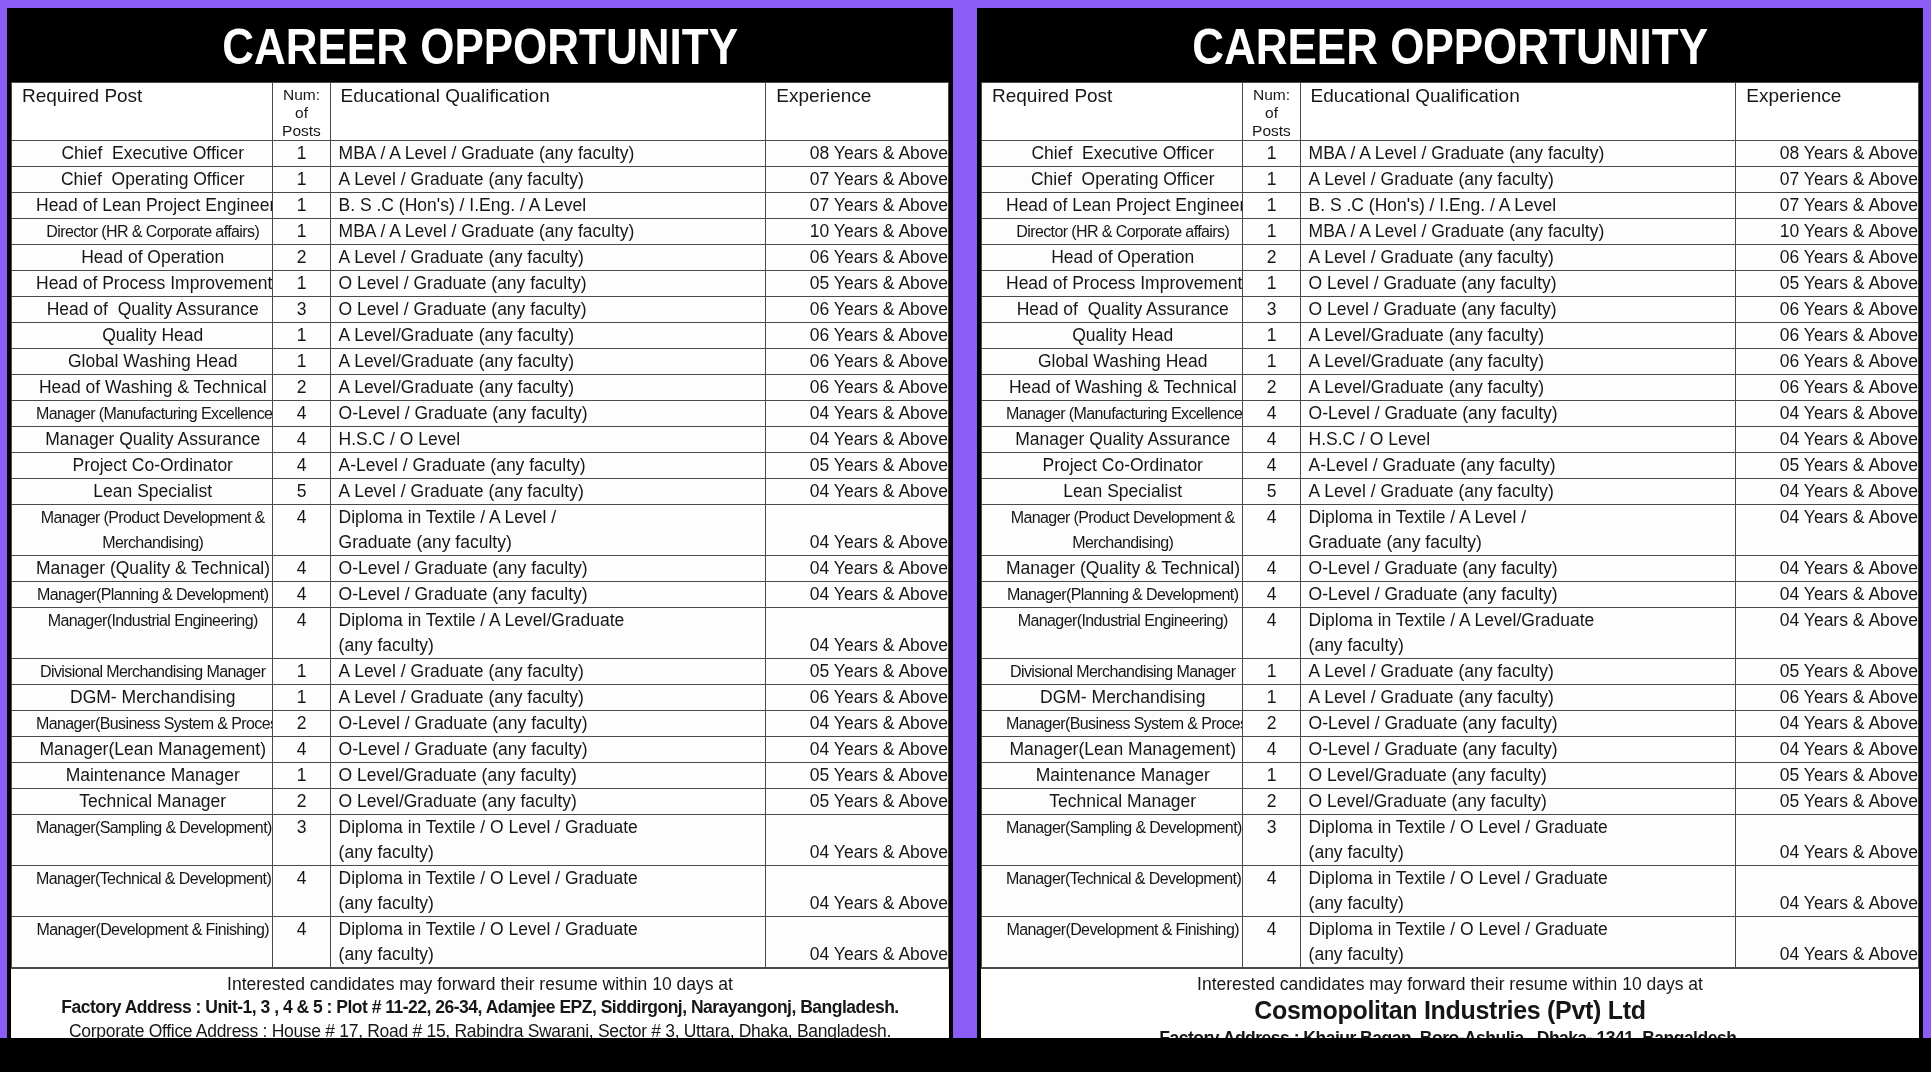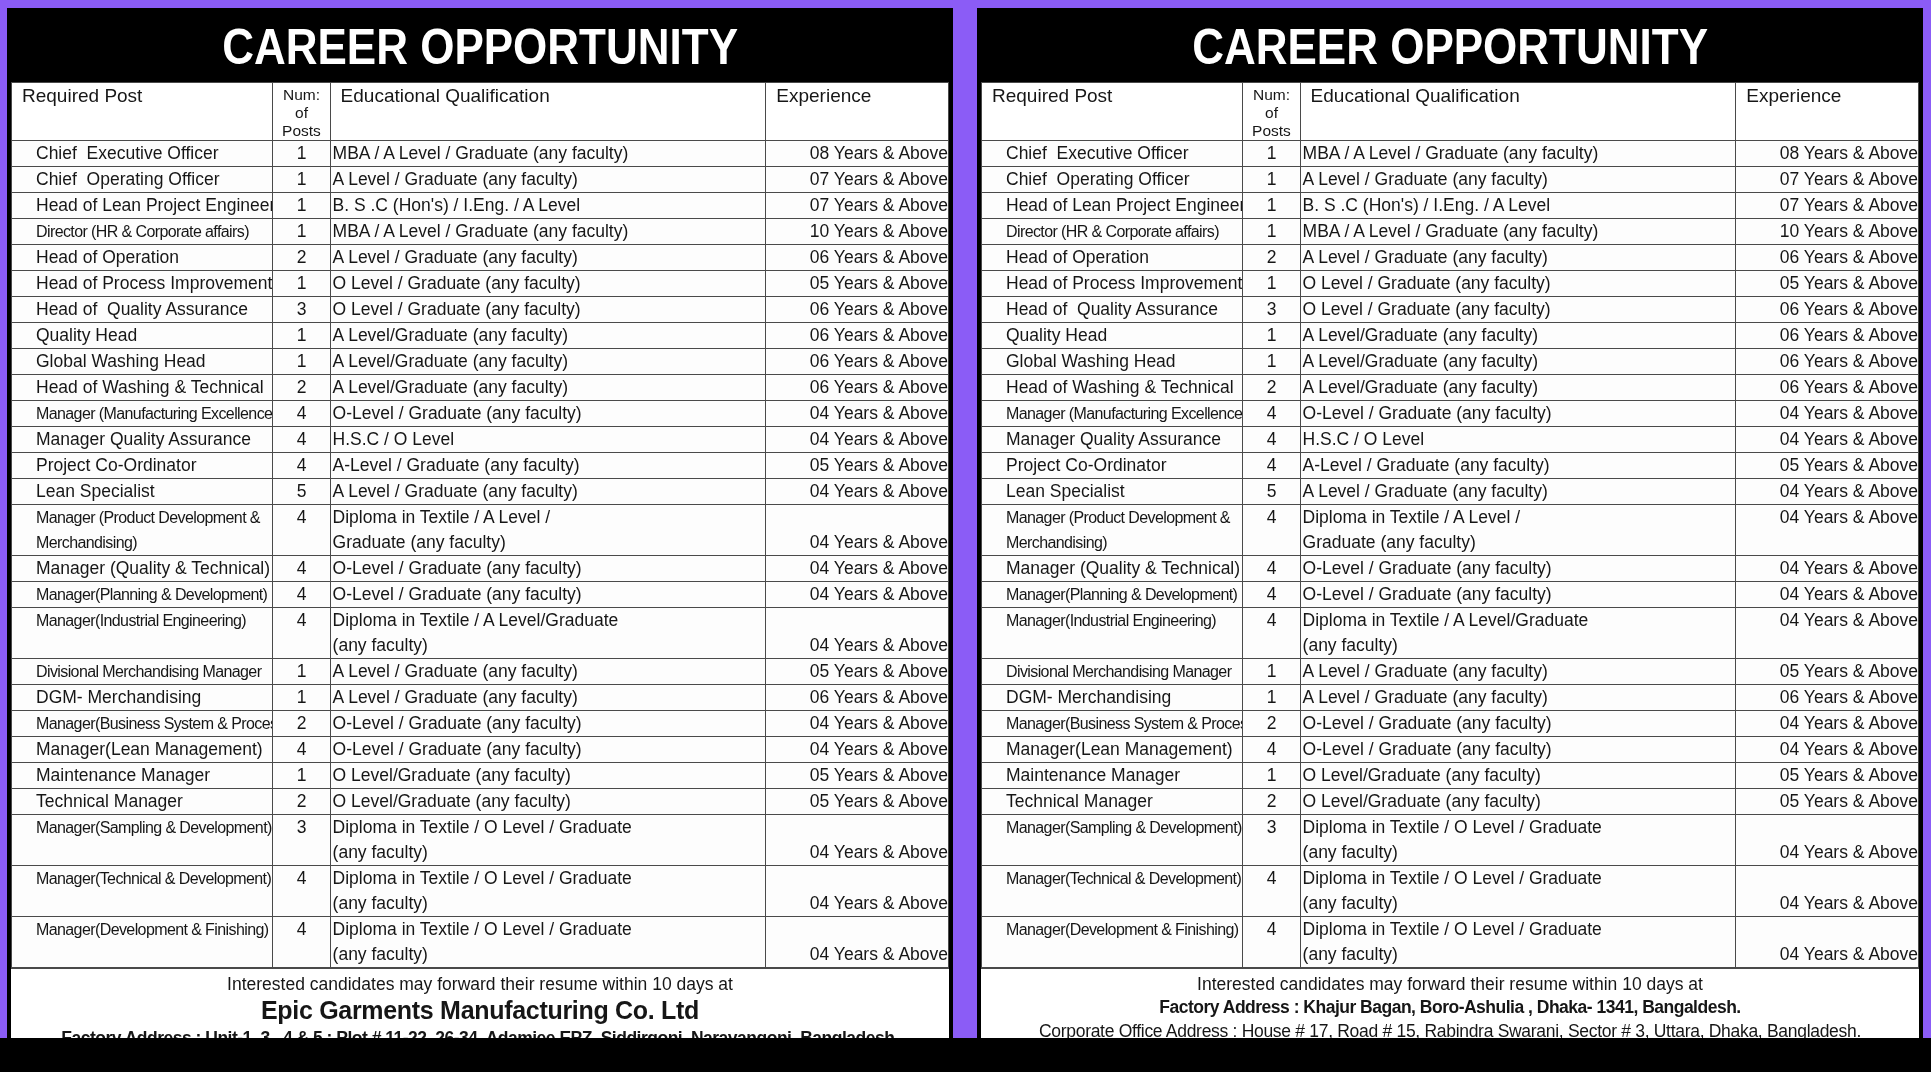--- a/index.html
+++ b/index.html
@@ -59,24 +59,24 @@
     line-height: 25px;
     vertical-align: top;
     padding: 0;
     background: #fdfdfd;
   }
   td .line { line-height: 25px; white-space: pre; overflow: hidden; }
   .c-post  { width: 27.9%; }
   .c-num   { width: 6.1%; }
   .c-qual  { width: 46.5%; }
   .c-exp   { width: 19.5%; }
-  td.c-post { padding-left: 24px; padding-right: 3px; white-space: pre; overflow: hidden; }
+  td.c-post { padding-left: 24px; padding-right: 3px; white-space: pre; overflow: hidden; text-align: center; }
   td.c-post.condensed { font-size: 16px; letter-spacing: -0.6px; }
   td.c-num  { text-align: center; }
-  td.c-qual { padding-left: 2px; padding-right: 2px; white-space: nowrap; overflow: hidden; }
+  td.c-qual { padding-left: 8px; padding-right: 2px; white-space: nowrap; overflow: hidden; }
   td.c-exp  { padding-left: 8px; white-space: nowrap; overflow: hidden; text-align: right; }
   td.v-bottom { vertical-align: bottom; }
   td.v-top { vertical-align: top; }
   .footer {
     border-top: 1px solid var(--grid, #4a4a4a);
     text-align: center;
     padding: 4px 4px 7px;
     overflow: hidden;
   }
   .f-line1 { font-size: 17.5px; line-height: 22px; }
@@ -319,21 +319,20 @@
     <td class="c-qual">
                 <div class="line">Diploma in Textile / O Level / Graduate</div>
                 <div class="line">(any faculty)</div>
               </td>
     <td class="c-exp v-bottom">04 Years &amp; Above</td>
   </tr>
 </tbody>
       </table>
       <div class="footer">
         <div class="f-line1">Interested candidates may forward their resume within 10 days at</div>
-        <div class="f-company">Epic Garments Manufacturing Co. Ltd</div>
         <div class="f-factory">Factory Address : Unit-1, 3 , 4 &amp; 5 : Plot # 11-22, 26-34, Adamjee EPZ, Siddirgonj, Narayangonj, Bangladesh.</div>
         <div class="f-corporate">Corporate Office Address : House # 17, Road # 15, Rabindra Swarani, Sector # 3, Uttara, Dhaka, Bangladesh.</div>
       </div>
     </div>
 
     <div class="panel">
       <div class="panel-header">
         <span class="panel-title">CAREER OPPORTUNITY</span>
       </div>
       <table>
@@ -555,20 +554,21 @@
     <td class="c-qual">
                 <div class="line">Diploma in Textile / O Level / Graduate</div>
                 <div class="line">(any faculty)</div>
               </td>
     <td class="c-exp v-bottom">04 Years &amp; Above</td>
   </tr>
 </tbody>
       </table>
       <div class="footer">
         <div class="f-line1">Interested candidates may forward their resume within 10 days at</div>
+        <div class="f-company">Cosmopolitan Industries (Pvt) Ltd</div>
         <div class="f-factory">Factory Address : Khajur Bagan, Boro-Ashulia , Dhaka- 1341, Bangaldesh.</div>
         <div class="f-corporate">Corporate Office Address : House # 17, Road # 15, Rabindra Swarani, Sector # 3, Uttara, Dhaka, Bangladesh.</div>
       </div>
     </div>
 
   </div>
   <div class="bottom-band"></div>
 </div>
 
 </body></html>

